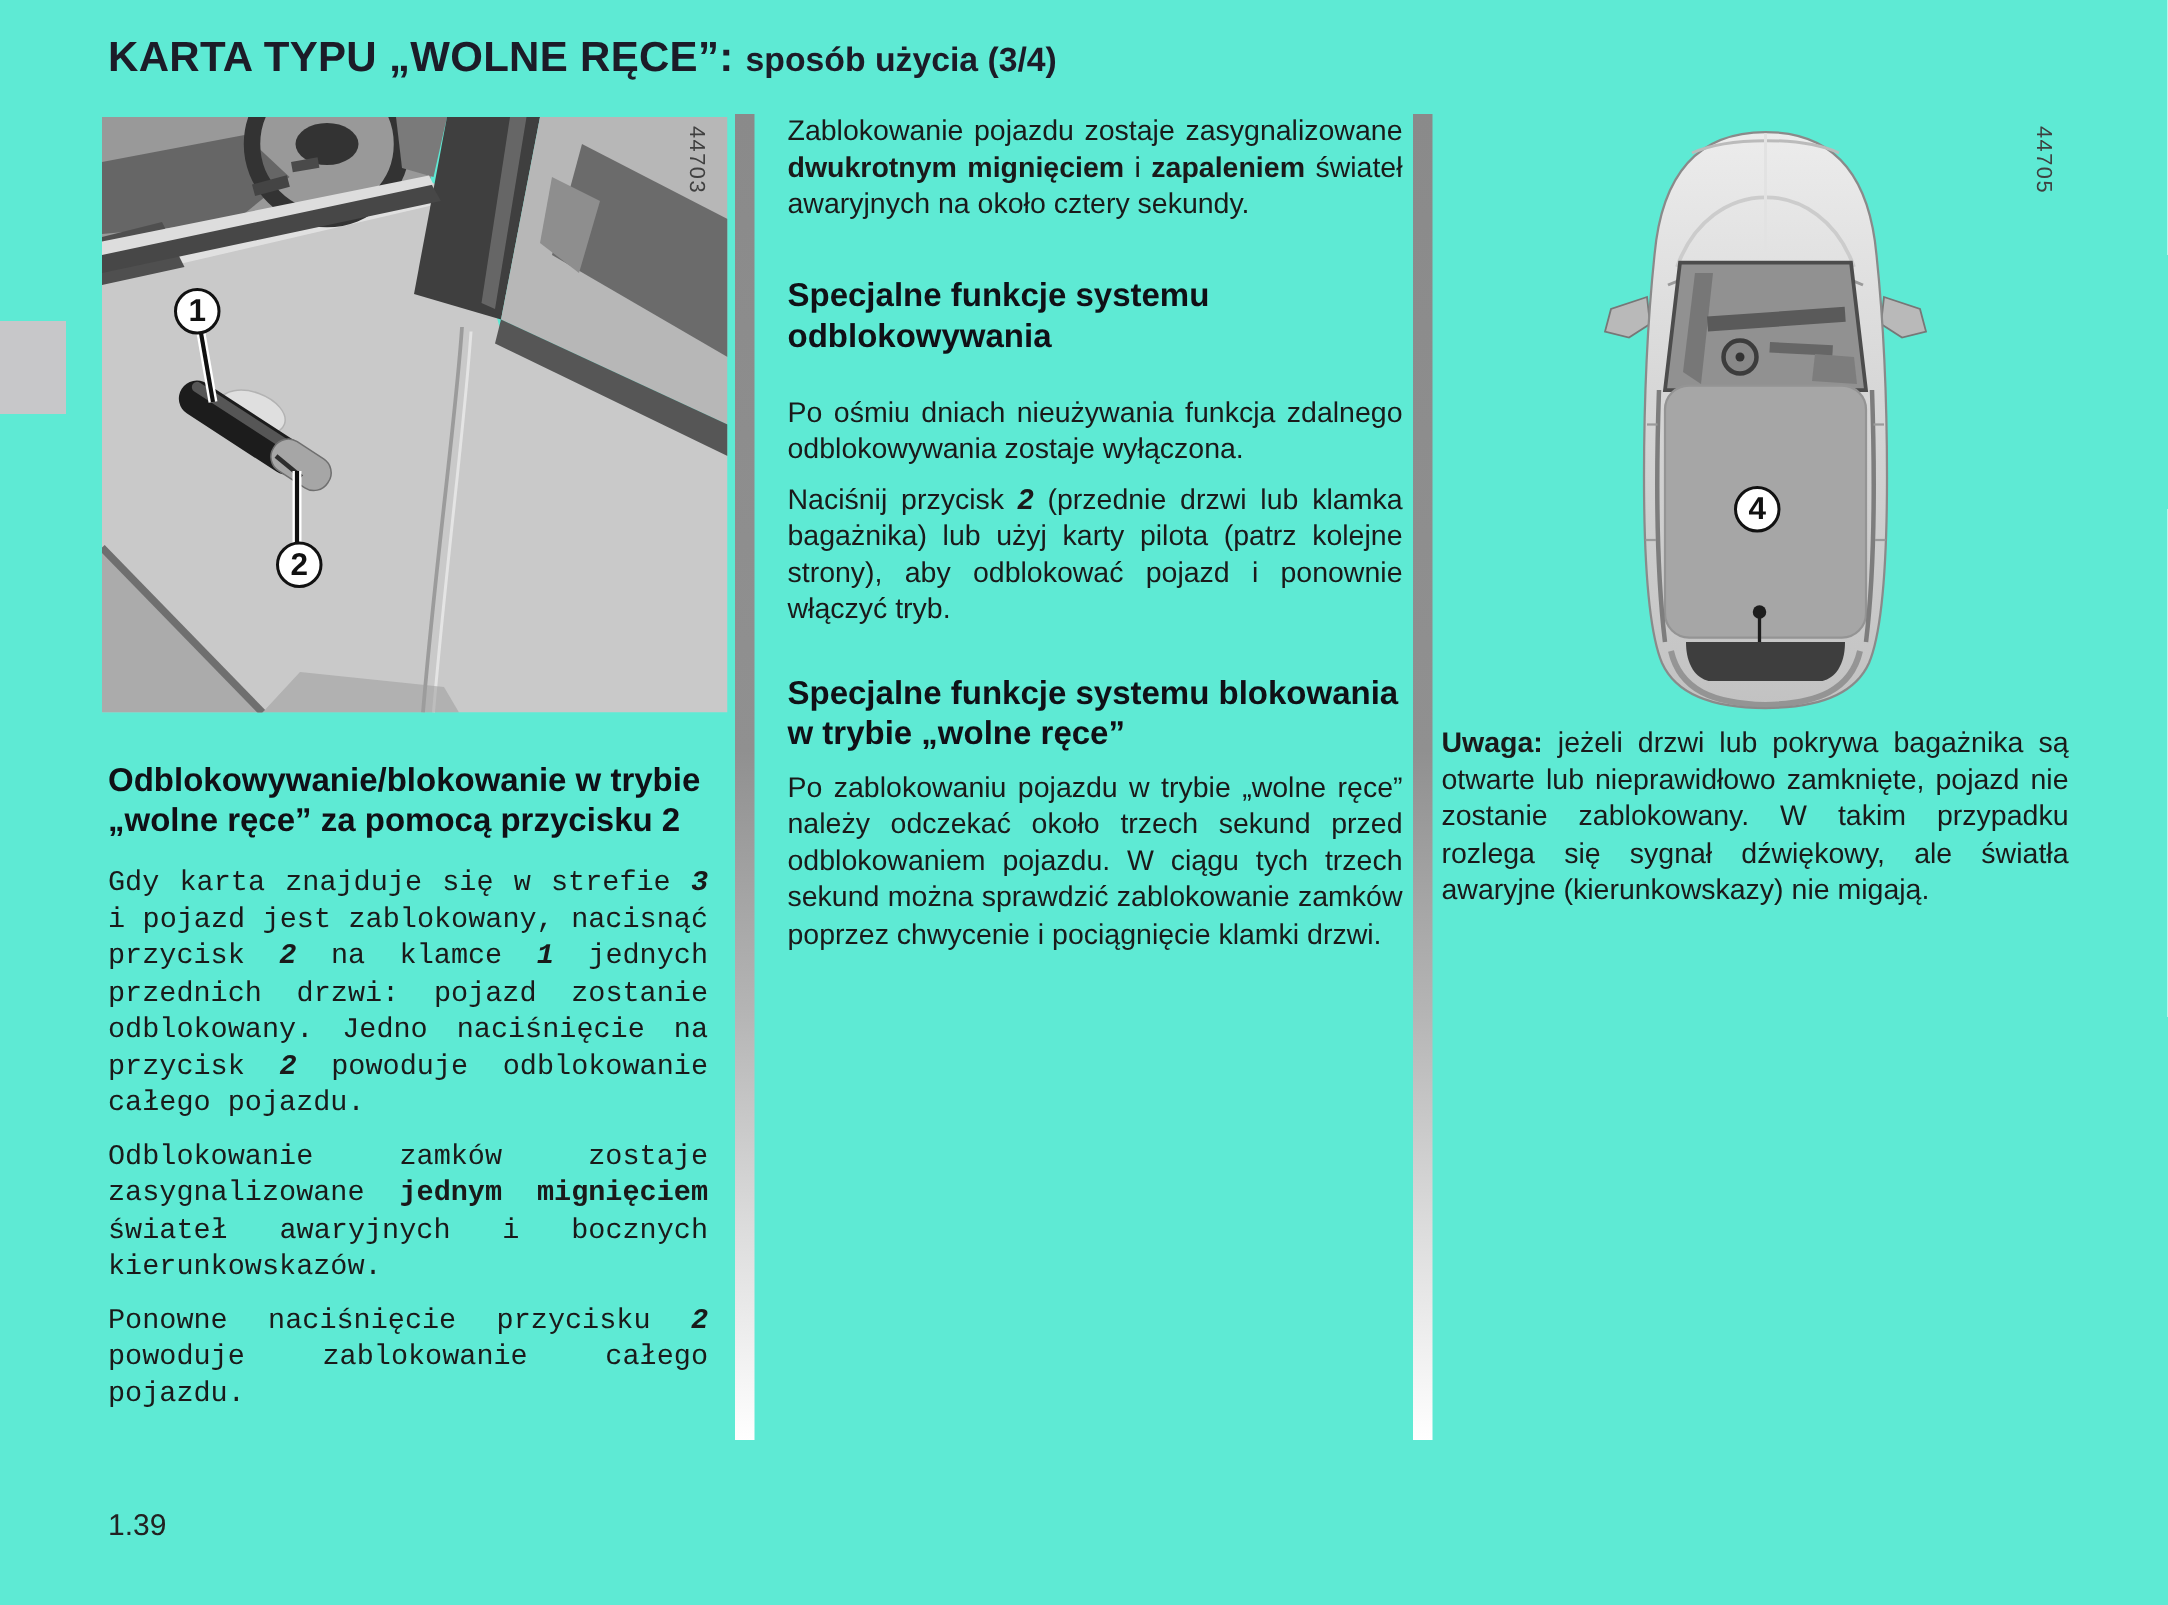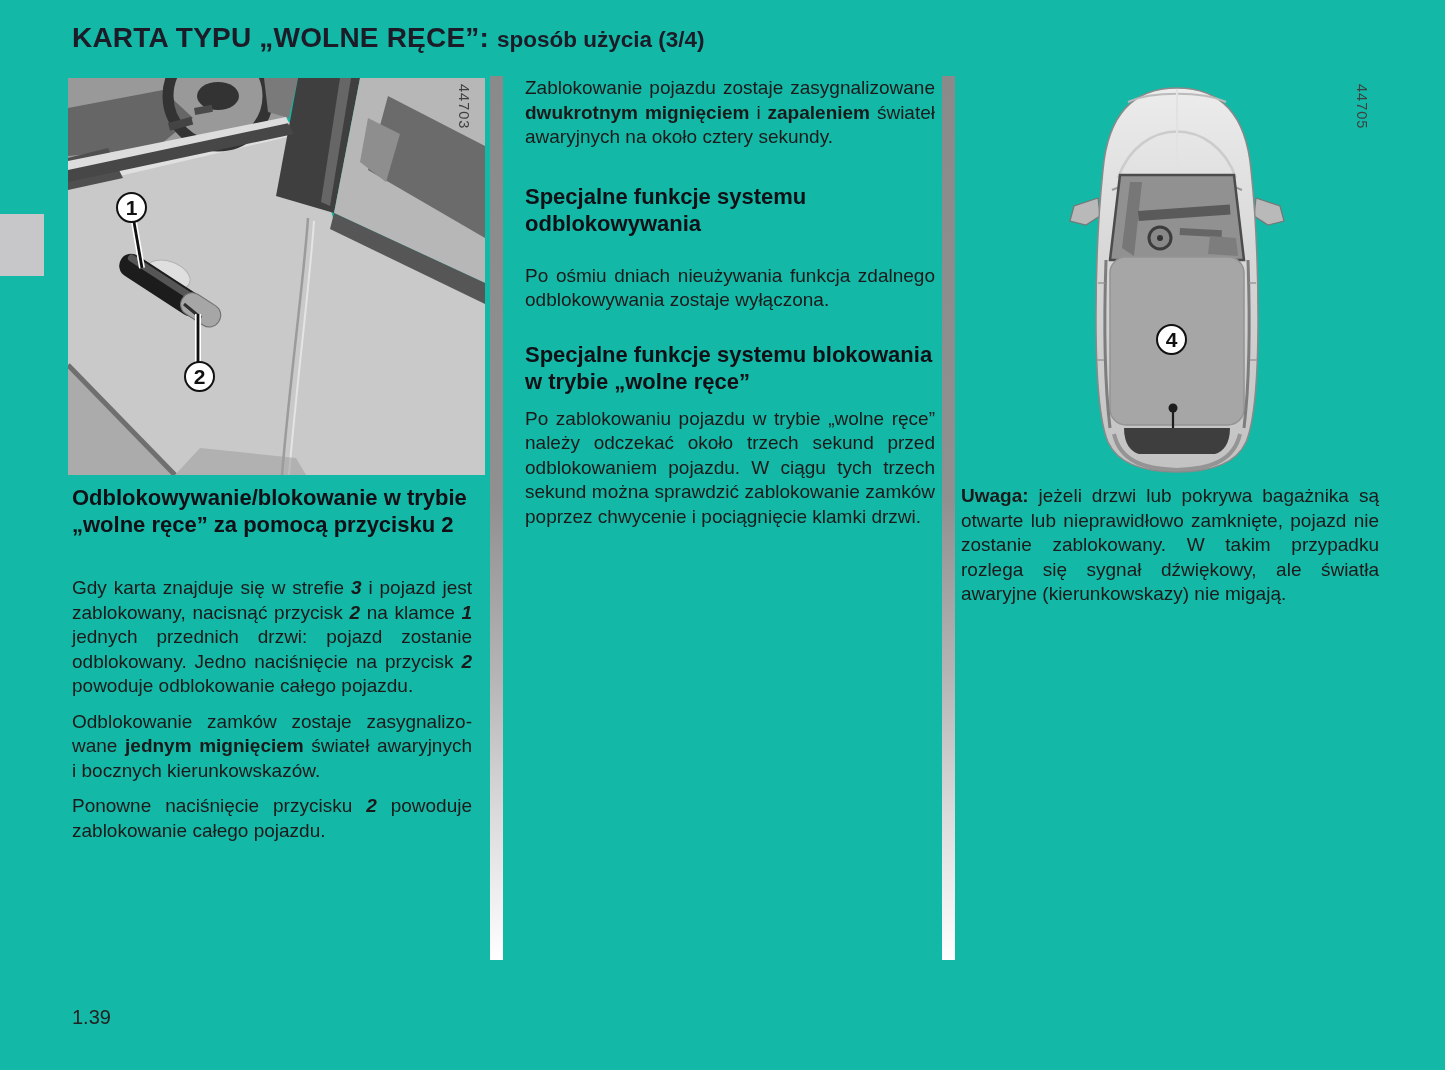--- a/index.html
+++ b/index.html
@@ -1,19 +1,19 @@
 <!DOCTYPE html>
 <html lang="pl"><head>
 <meta charset="utf-8">
 <style>
   html,body{margin:0;padding:0;background:#ffffff;}
   .page{
     position:relative;
     width:1445px;height:1070px;
-    background:#14b8a6;
+    background:#5eead4;
     font-family:"Liberation Sans", sans-serif;
     color:#1a1a1a;
     overflow:hidden;
   }
   
   .title{
     position:absolute;left:72px;top:22px;width:1300px;
     color:#1c1c28;white-space:nowrap;
   }
   .title .t-main{font-size:28px;font-weight:700;letter-spacing:.2px;}
@@ -53,22 +53,22 @@
   
   .body-text{font-size:19px;line-height:24.5px;text-align:justify;}
   .body-text p{margin:0 0 11px 0;}
   .col-heading{
     font-size:22px;line-height:27px;font-weight:700;color:#101016;
     margin:0;text-align:left;
   }
   .seg-b{font-weight:700;}
   .seg-bi{font-weight:700;font-style:italic;}
 
-  .left-heading{position:absolute;left:72px;top:484px;width:402px;}
-  .left-paras{position:absolute;left:72px;top:576px;width:400px;}
+  .left-heading{position:absolute;left:72px;top:506px;width:402px;}
+  .left-paras{position:absolute;left:72px;top:576px;width:400px;font-family:Liberation Mono, monospace;}
 
   .mid-col{position:absolute;left:525px;top:76px;width:410px;}
   .mid-col .h-unlock{margin:33px 0 27px 0;}
   .mid-col .p-intro{margin-bottom:0;}
   .mid-col .p-u1{margin-bottom:9px;}
   .mid-col .p-u2{margin-bottom:0;}
   .mid-col .h-lock{margin:28px 0 12px 0;}
   .mid-col .p-l1{margin-bottom:12px;}
 
   .right-note{position:absolute;left:961px;top:484px;width:418px;}
@@ -155,20 +155,21 @@
   <div class="body-text left-paras">
     <p><span>Gdy karta znajduje się w strefie </span><span class="seg-bi">3</span><span> i pojazd jest zablokowany, nacisnąć przycisk </span><span class="seg-bi">2</span><span> na klamce </span><span class="seg-bi">1</span><span> jednych przednich drzwi: pojazd zostanie odblokowany. Jedno naciśnięcie na przycisk </span><span class="seg-bi">2</span><span> powoduje odblokowanie całego pojazdu.</span></p>
     <p><span>Odblokowanie zamków zostaje zasygnalizo­wane </span><span class="seg-b">jednym mignięciem</span><span> świateł awaryj­nych i bocznych kierunkowskazów.</span></p>
     <p><span>Ponowne naciśnięcie przycisku </span><span class="seg-bi">2</span><span> powoduje zablokowanie całego pojazdu.</span></p>
   </div>
 
   <div class="body-text mid-col">
     <p class="p-intro"><span>Zablokowanie pojazdu zostaje zasygnali­zowane </span><span class="seg-b">dwukrotnym mignięciem</span><span> i </span><span class="seg-b">zapa­leniem</span><span> świateł awaryjnych na około cztery sekundy.</span></p>
     <h3 class="col-heading h-unlock">Specjalne funkcje systemu odblokowywania</h3>
     <p class="p-u1"><span>Po ośmiu dniach nieużywania funkcja zdal­nego odblokowywania zostaje wyłączona.</span></p>
+    <p class="p-u2"><span>Naciśnij przycisk </span><span class="seg-bi">2</span><span> (przednie drzwi lub klamka bagażnika) lub użyj karty pilota (patrz kolejne strony), aby odblokować pojazd i ponownie włączyć tryb.</span></p>
     <h3 class="col-heading h-lock">Specjalne funkcje systemu blokowania w trybie „wolne ręce”</h3>
     <p class="p-l1"><span>Po zablokowaniu pojazdu w trybie „wolne ręce” należy odczekać około trzech sekund przed odblokowaniem pojazdu. W ciągu tych trzech sekund można sprawdzić zablo­kowanie zamków poprzez chwycenie i po­ciągnięcie klamki drzwi.</span></p>
   </div>
 
   <div class="figure fig-right">
     <svg width="330" height="402" viewBox="0 0 330 402">
       <defs>
         <linearGradient id="bodyGrad" x1="0" y1="0" x2="0" y2="1">
           <stop offset="0" stop-color="#ececec"></stop>
           <stop offset="0.45" stop-color="#d7d7d7"></stop>

